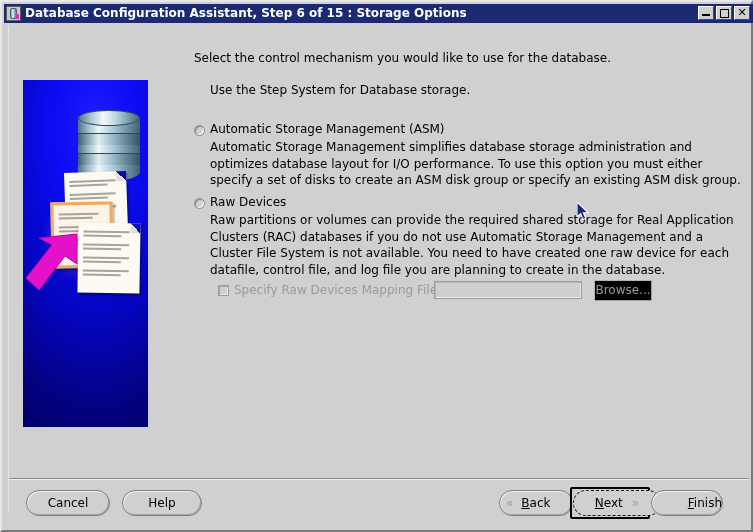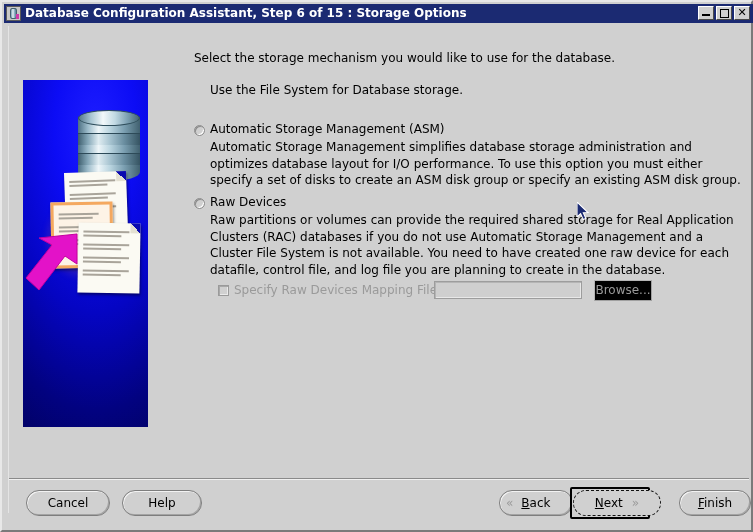--- a/index.html
+++ b/index.html
@@ -172,21 +172,21 @@
     box-shadow:inset 1px 1px 0 #f2f2f2, inset -1px -1px 0 #a4a4a4;
     box-sizing:border-box;
     font-size:12px;color:#000;
     display:flex;align-items:center;justify-content:center;
   }
   .btn u{text-decoration:underline;}
   .b-cancel{left:24px;top:488px;width:84px;}
   .b-help{left:120px;top:488px;width:80px;}
   .b-back{left:497px;top:488px;width:74px;justify-content:flex-start;padding-left:6px;}
   .b-back .lbl{margin-left:8px;}
-  .b-finish{left:677px;top:488px;width:72px;}
+  .b-finish{left:649px;top:488px;width:72px;justify-content:flex-end;}
   .chev{color:#9b9b9b;font-size:12px;line-height:12px;}
   .b-next-wrap{
     position:absolute;left:568px;top:485px;width:80px;height:32px;
     border:2px solid #000;box-sizing:border-box;border-radius:2px;
     background:#d0d0d0;
   }
   .b-next{
     position:absolute;left:1px;top:1px;width:88px;height:26px;
     border:1px dashed #111;border-radius:13px;background:#d0d0d0;
     box-sizing:border-box;
@@ -272,24 +272,24 @@
           <div class="ln s"></div>
       </div>
     </div>
     <div class="arrow">
       <svg width="56" height="64" viewBox="0 0 56 64">
         <polygon points="52,6 52,36 40,28 14,62 1,50 27,17 14,10" fill="#e312c8" stroke="#c3009f" stroke-width="1"></polygon>
       </svg>
     </div>
   </div>
 
-  <div class="intro">Select the storage mechanism you would like to use for the database.</div>
+  <div class="intro">Select the control mechanism you would like to use for the database.</div>
 
   <div class="opt opt1">
-    <div class="opt-desc">Use the File System for Database storage.</div>
+    <div class="opt-desc">Use the Step System for Database storage.</div>
   </div>
 
   <div class="opt opt2">
     <div class="radio-row">
       <span class="radio"></span>
       <span class="opt-label">Automatic Storage Management (ASM)</span>
     </div>
     <div class="opt-desc">Automatic Storage Management simplifies database storage administration and optimizes database layout for I/O performance. To use this option you must either specify a set of disks to create an ASM disk group or specify an existing ASM disk group.</div>
   </div>
 

